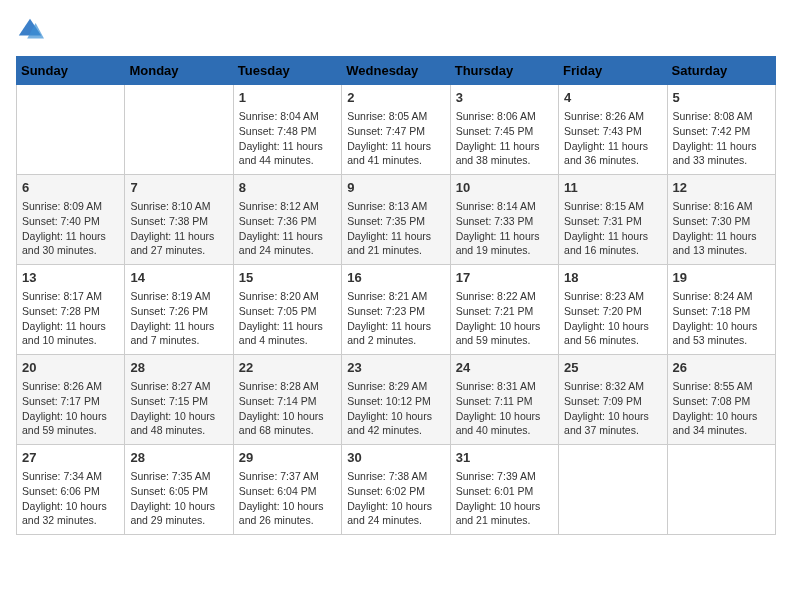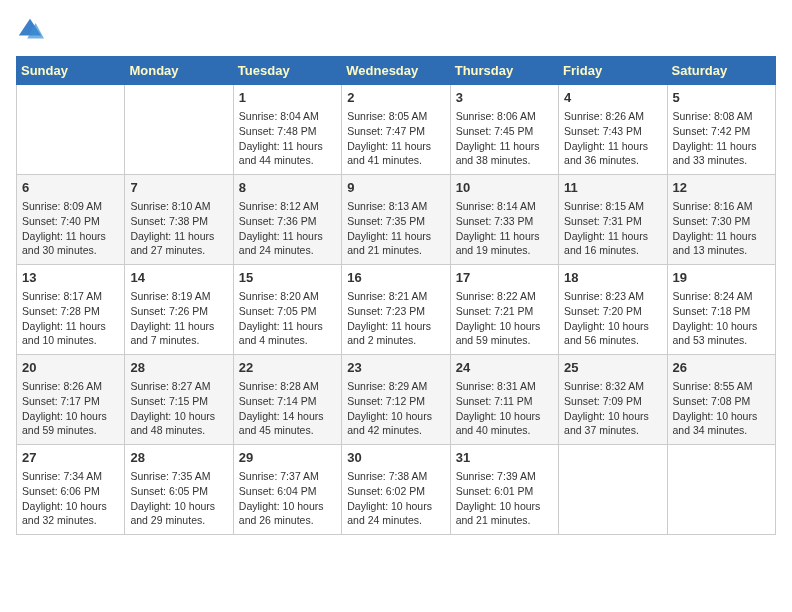--- a/index.html
+++ b/index.html
@@ -44,21 +44,21 @@
       font-size: 14px;
       color: #555;
     }
     table {
       width: 100%;
       border-collapse: collapse;
       font-size: 11px;
     }
     thead tr th {
       background-color: #2e6db4;
-      color: #fef9c3;
+      color: #000000;
       padding: 6px 4px;
       text-align: left;
       font-size: 13px;
       font-weight: 600;
       border: 1px solid #2e6db4;
     }
     tbody tr td {
       border: 1px solid #ccc;
       vertical-align: top;
       padding: 4px 5px;
@@ -251,26 +251,26 @@
         <td>
           <span class="day-number">28</span>
           <div>Sunrise: 8:27 AM</div>
           <div>Sunset: 7:15 PM</div>
           <div>Daylight: 10 hours and 48 minutes.</div>
         </td>
         <td>
           <span class="day-number">22</span>
           <div>Sunrise: 8:28 AM</div>
           <div>Sunset: 7:14 PM</div>
-          <div>Daylight: 14 hours and 45 minutes.</div>
+          <div>Daylight: 10 hours and 68 minutes.</div>
         </td>
         <td>
           <span class="day-number">23</span>
           <div>Sunrise: 8:29 AM</div>
-          <div>Sunset: 7:12 PM</div>
+          <div>Sunset: 10:12 PM</div>
           <div>Daylight: 10 hours and 42 minutes.</div>
         </td>
         <td>
           <span class="day-number">24</span>
           <div>Sunrise: 8:31 AM</div>
           <div>Sunset: 7:11 PM</div>
           <div>Daylight: 10 hours and 40 minutes.</div>
         </td>
         <td>
           <span class="day-number">25</span>

